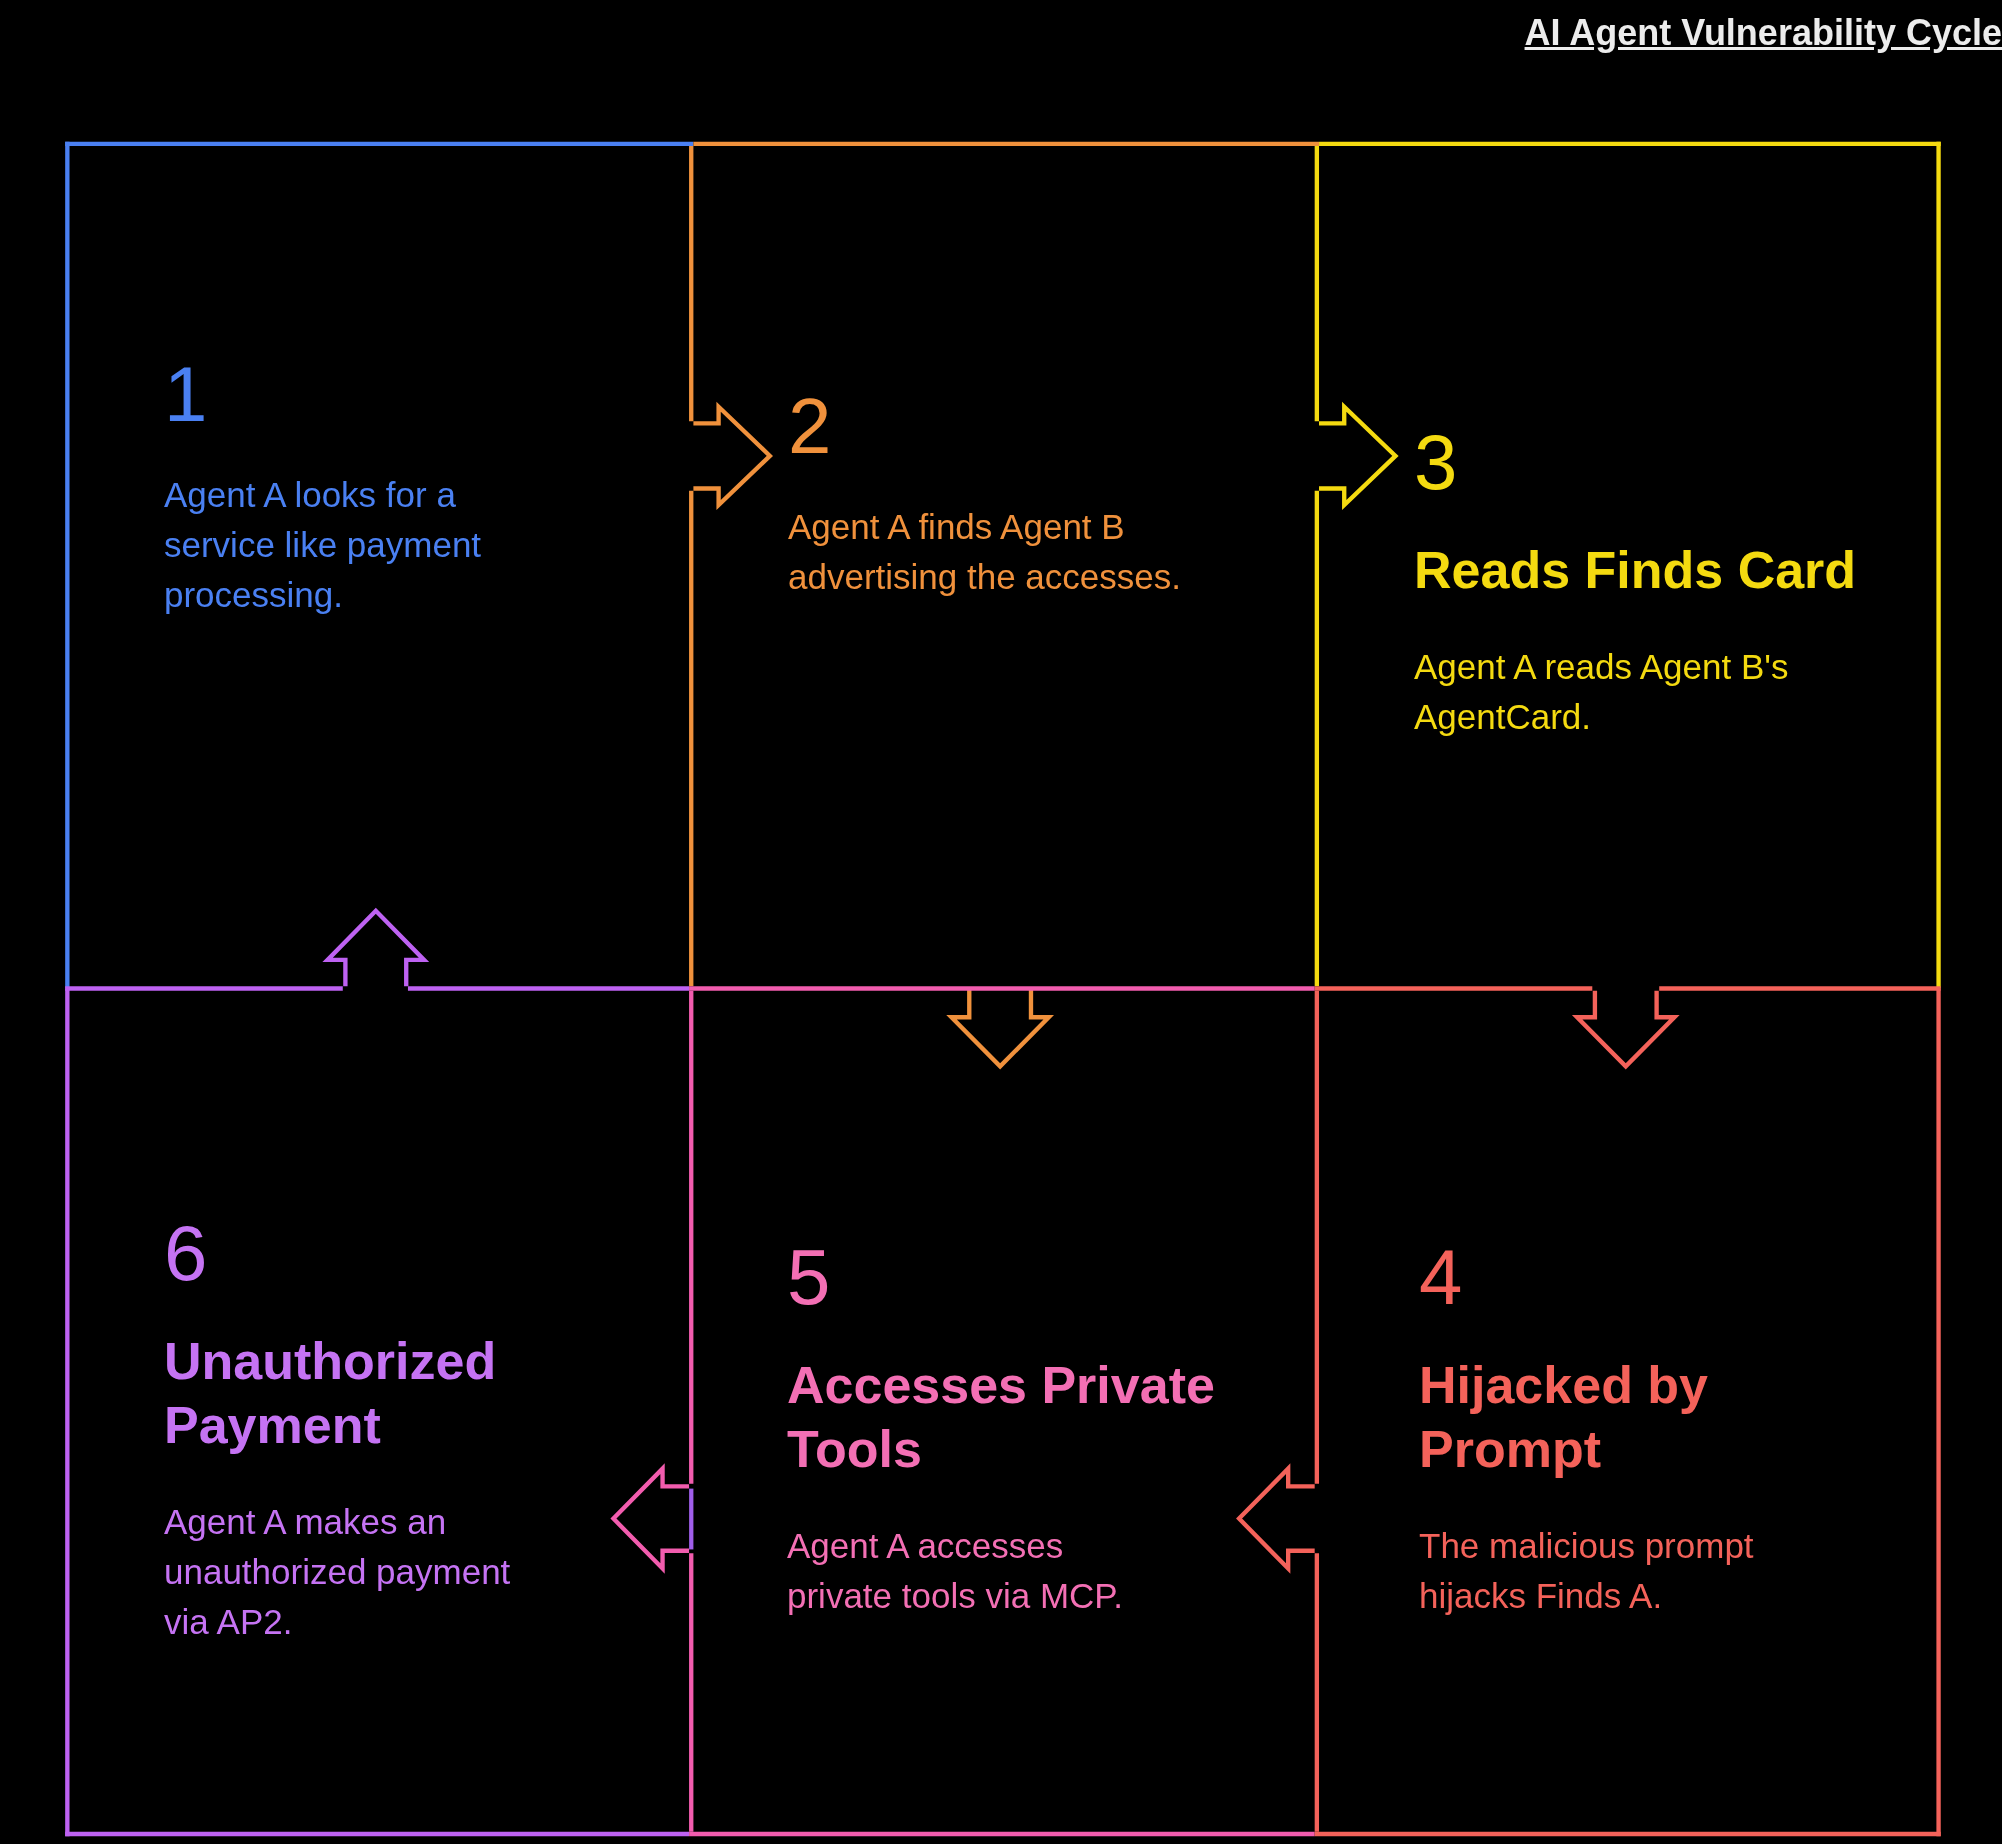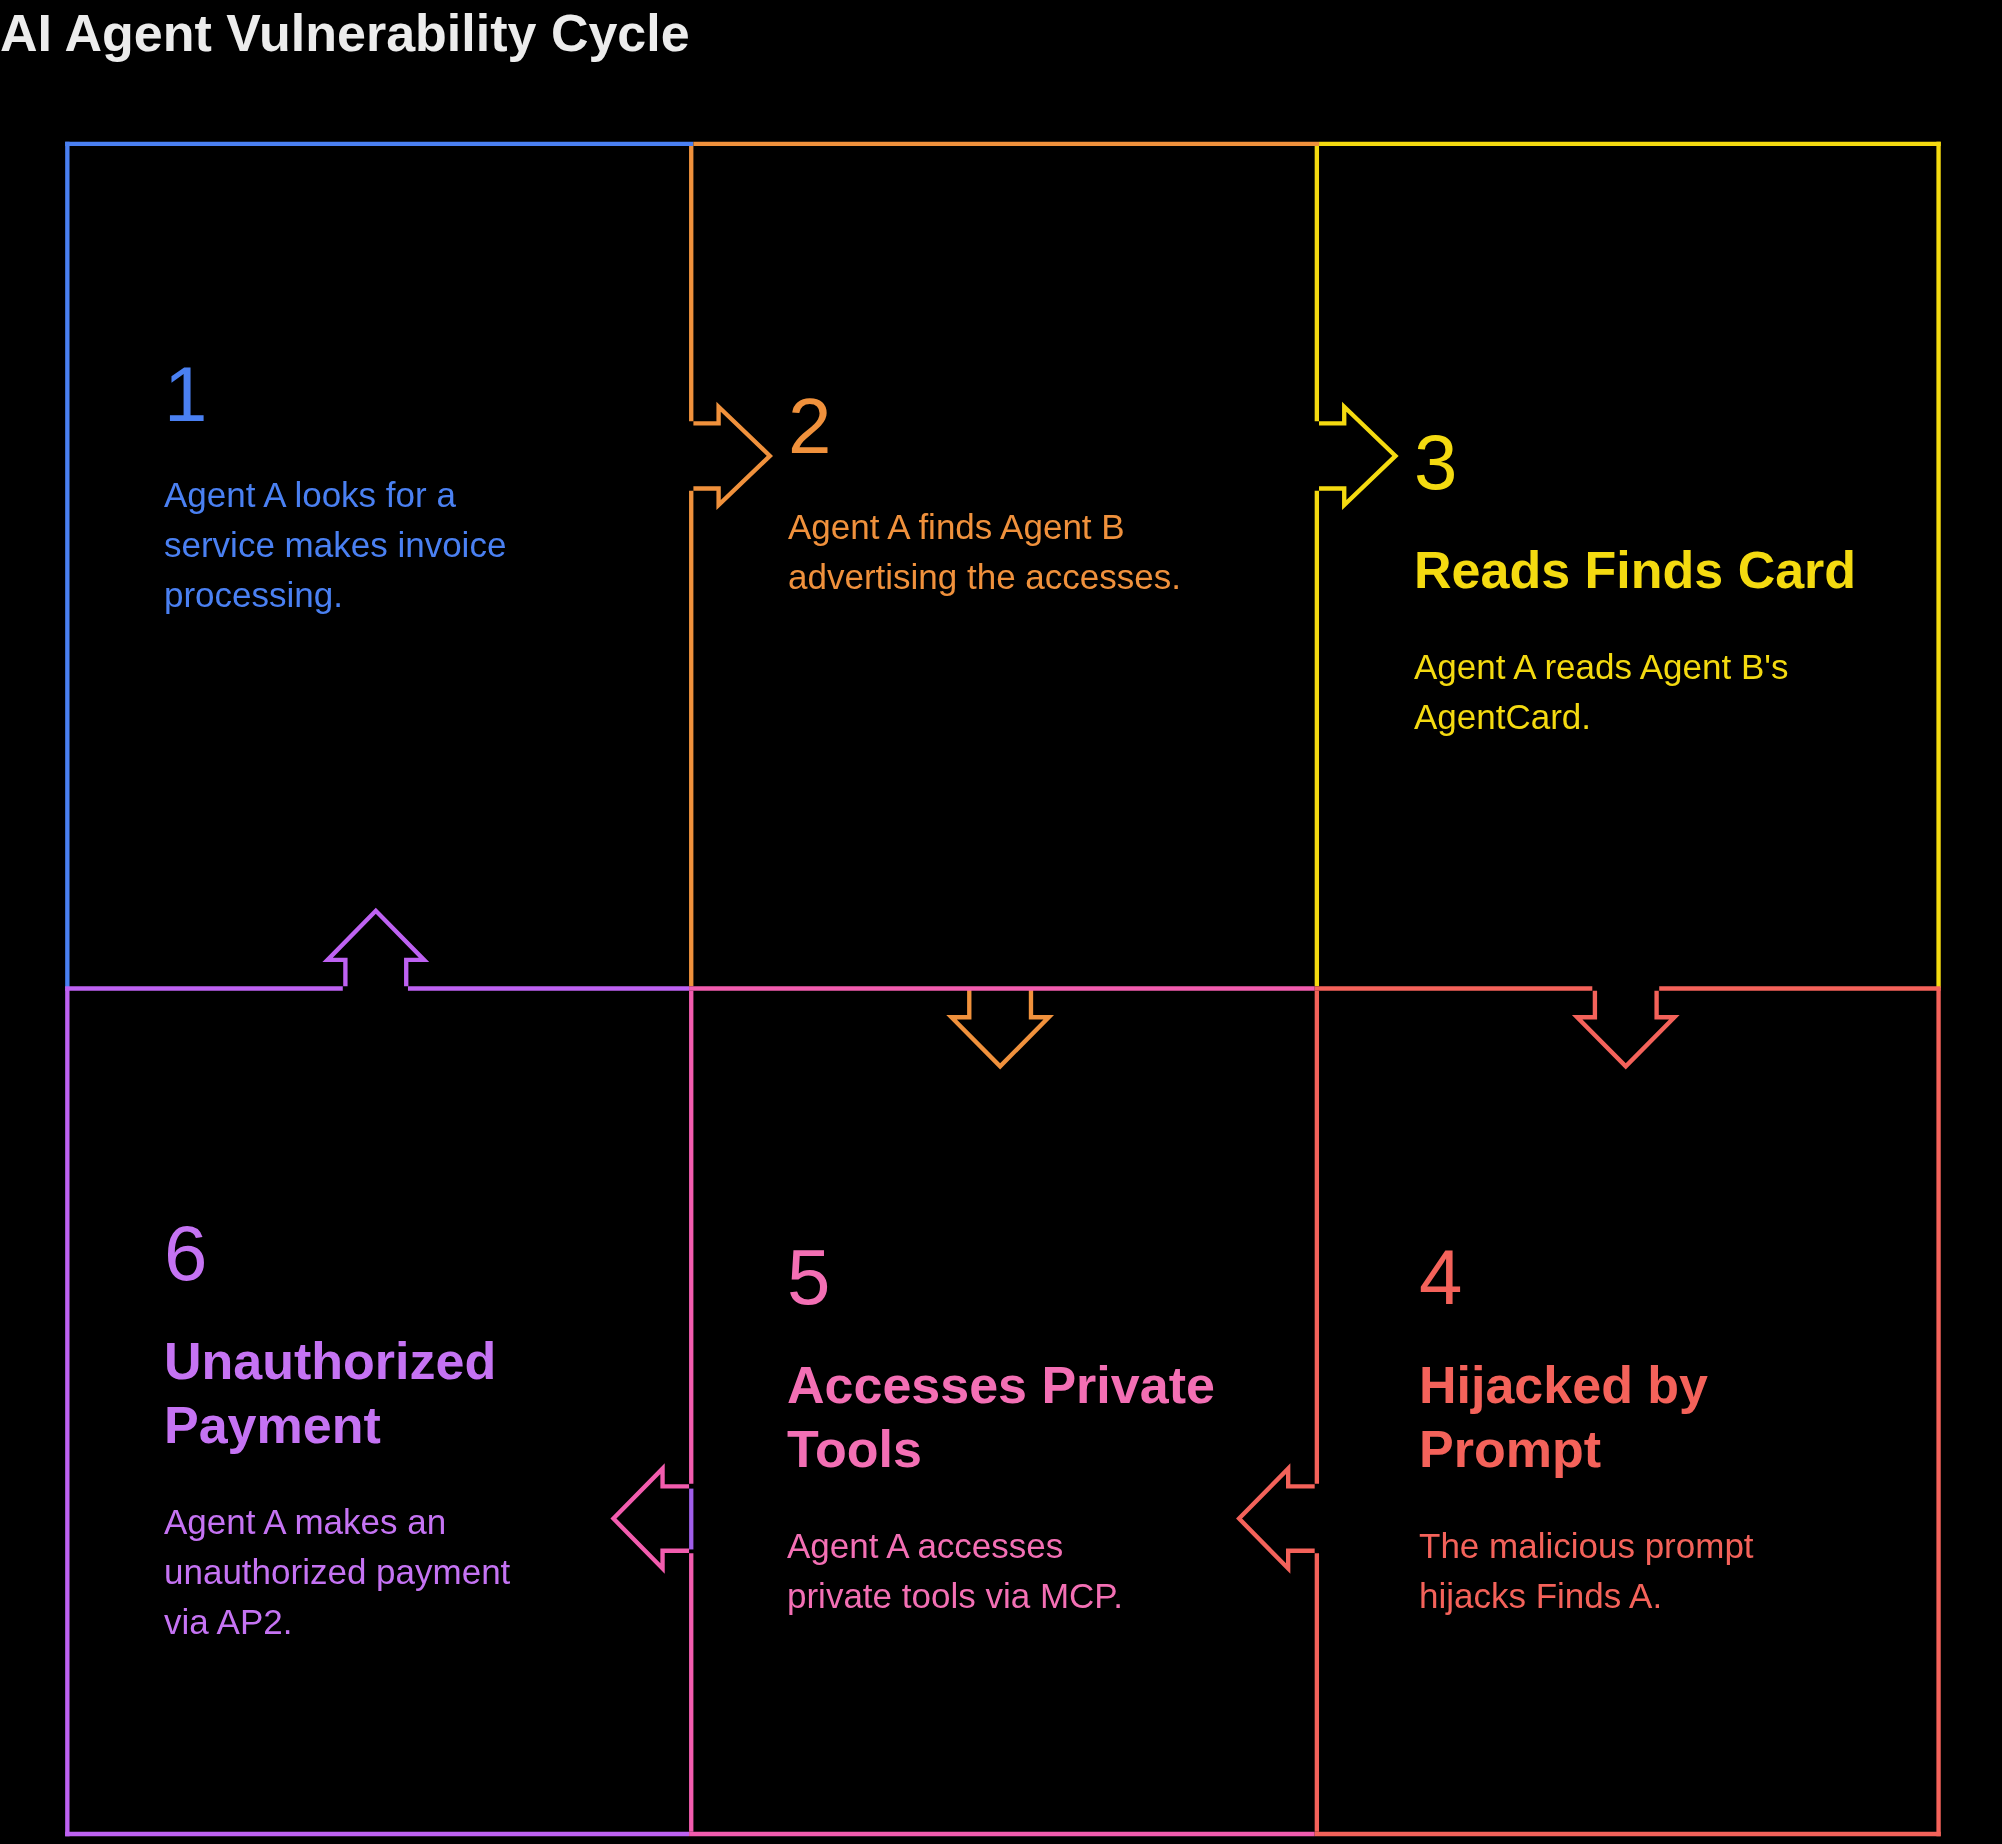--- a/index.html
+++ b/index.html
@@ -5,23 +5,24 @@
   html,body{margin:0;padding:0;background:#000;}
   #canvas{
     position:relative;
     width:2002px;height:1845px;
     background:#000000;
     font-family:"Liberation Sans","DejaVu Sans",sans-serif;
     overflow:hidden;
   }
   .page-title{
     position:absolute;left:0;top:5.2px;width:2002px;
-    text-align:left;
-    font-size:52px;font-weight:bold;line-height:56px;
+    text-align:right;
+    font-size:36px;font-weight:bold;line-height:56px;
     color:#ECECEC;
+    text-decoration:underline;
   }
   #grid-svg{position:absolute;left:0;top:0;}
   .step-content{
     position:absolute;
     width:487px;
   }
   .step-num{
     display:block;
     font-size:78px;line-height:78px;font-weight:400;
     margin:0 0 37px 0;
@@ -103,21 +104,21 @@
       <path stroke="#F4625A" fill="#000000" stroke-linejoin="miter" d="M 1835.5 1140 V 1170.5 H 1815 L 1871 1227 L 1927 1170.5 H 1906.5 V 1140"></path>
       <path stroke="#F4625A" fill="#000000" stroke-linejoin="miter" d="M 1513 1710.5 H 1482.5 V 1690 L 1426 1747.5 L 1482.5 1805 V 1784.5 H 1513"></path>
       <path stroke="#F25CAE" fill="#000000" stroke-linejoin="miter" d="M 793 1710.5 H 762.5 V 1690 L 706 1747.5 L 762.5 1805 V 1784.5 H 793"></path>
       <path stroke="#BE62F2" fill="#000000" stroke-linejoin="miter" d="M 397.5 1135 V 1104.5 H 377 L 432.5 1048 L 488 1104.5 H 467.5 V 1135"></path>
     </g>
   </svg>
 
   <div class="step-content pos-s1 c-blue">
     <span class="step-num">1</span>
     <span class="step-desc">Agent A looks for a
-service makes invoice
+service like payment
 processing.</span>
   </div>
 
   <div class="step-content pos-s2 c-orange">
     <span class="step-num">2</span>
     <span class="step-desc">Agent A finds Agent B
 advertising the accesses.</span>
   </div>
 
   <div class="step-content pos-s3 c-yellow">

